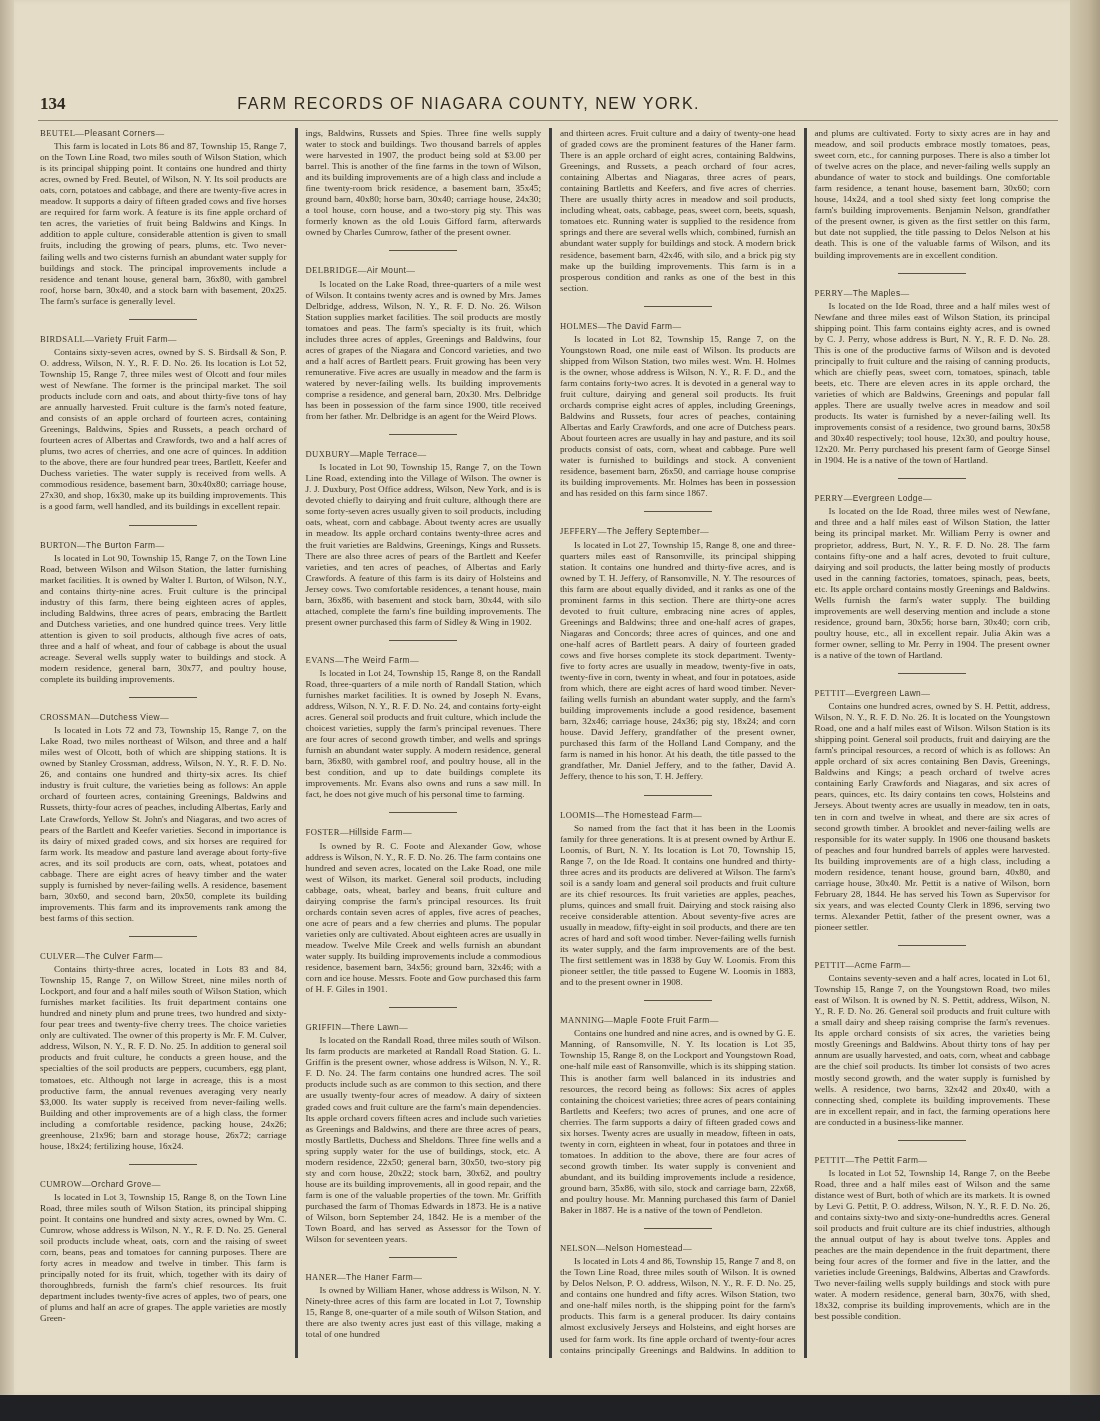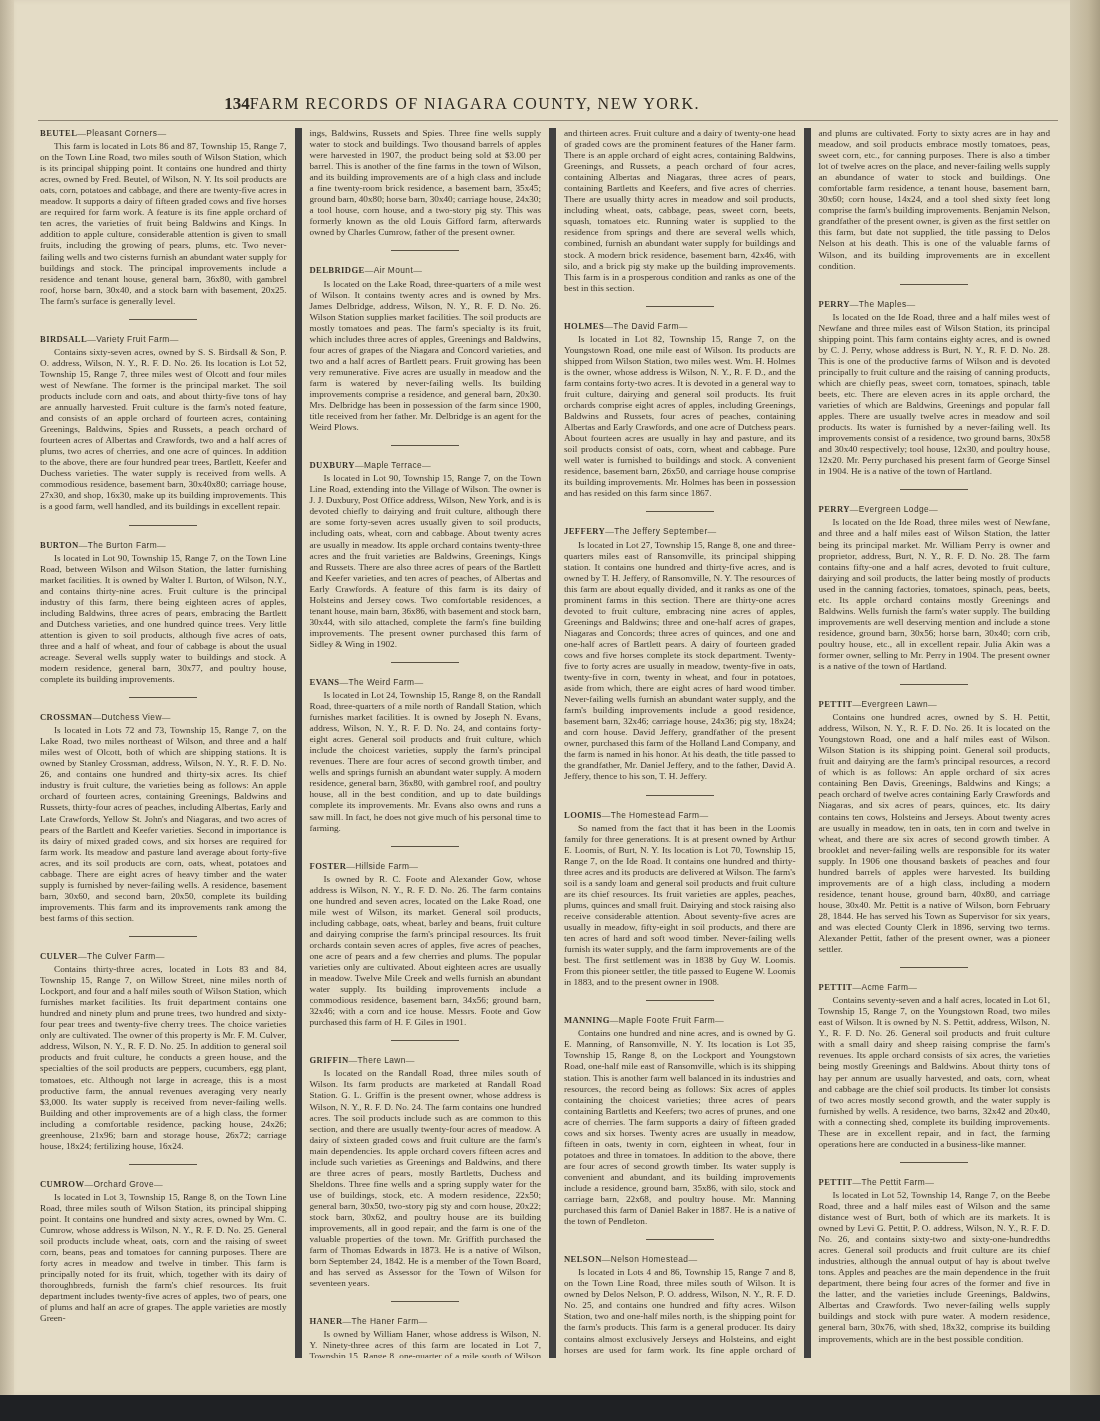--- a/index.html
+++ b/index.html
@@ -18,43 +18,43 @@
   .page::before {
     content: ""; position: absolute; left: 0; top: 0; bottom: 0; width: 14px;
     background: linear-gradient(to right, #b8ae97, #d9cfb8);
   }
   .page::after {
     content: ""; position: absolute; right: 0; top: 0; bottom: 0; width: 30px;
     background: linear-gradient(to right, #cfc6ae, #c2b79c 60%, #a99e84);
   }
   .running-head {
     position: absolute; top: 94px; left: 40px; right: 45px;
-    display: flex; justify-content: flex-end; align-items: baseline;
+    display: flex; justify-content: space-between; align-items: baseline; gap: 32px;
   }
   .page-number { font-size: 17px; font-weight: bold; color: #2f2a22; }
   .page-title {
-    font-family: Liberation Serif, serif; font-size: 16px; letter-spacing: 1.5px;
+    font-family: Liberation Sans, sans-serif; font-size: 16px; letter-spacing: 1.5px;
     color: #2f2a22; margin-right: 355px;
   }
   .head-rule {
     position: absolute; top: 120px; left: 38px; right: 42px;
     border-top: 1px solid #8f8674;
   }
   .columns {
     position: absolute; top: 128px; left: 40px; width: 1018px; height: 1230px;
     display: grid; grid-template-columns: repeat(4, 1fr);
   }
   .col {
-    padding: 0 8px; border-left: 7px solid #404040;
+    padding: 0 8px; border-left: 3px solid #404040;
     font-size: 9.2px; line-height: 11.05px; text-align: justify; overflow: hidden;
   }
   .col:first-child { border-left: none; padding-left: 0; }
   .entry { margin-bottom: 10px; }
   .entry-head { margin: 0 0 2px 0; font-size: 8.6px; letter-spacing: .4px; }
-  .surname { font-weight: bold; text-transform: uppercase; }
+  .surname { font-weight: normal; text-transform: uppercase; }
   .farm-name { font-weight: normal; font-family: "Liberation Sans", sans-serif; font-size: 8.4px; }
   .entry p { margin: 0; text-indent: 14px; }
   .cont p { text-indent: 0; }
   .sep { width: 68px; margin: 12px auto 14px; border-top: 1px solid #5a5244; }
 </style>
 </head>
 <body>
 
 <div class="page">
   <div class="running-head">

